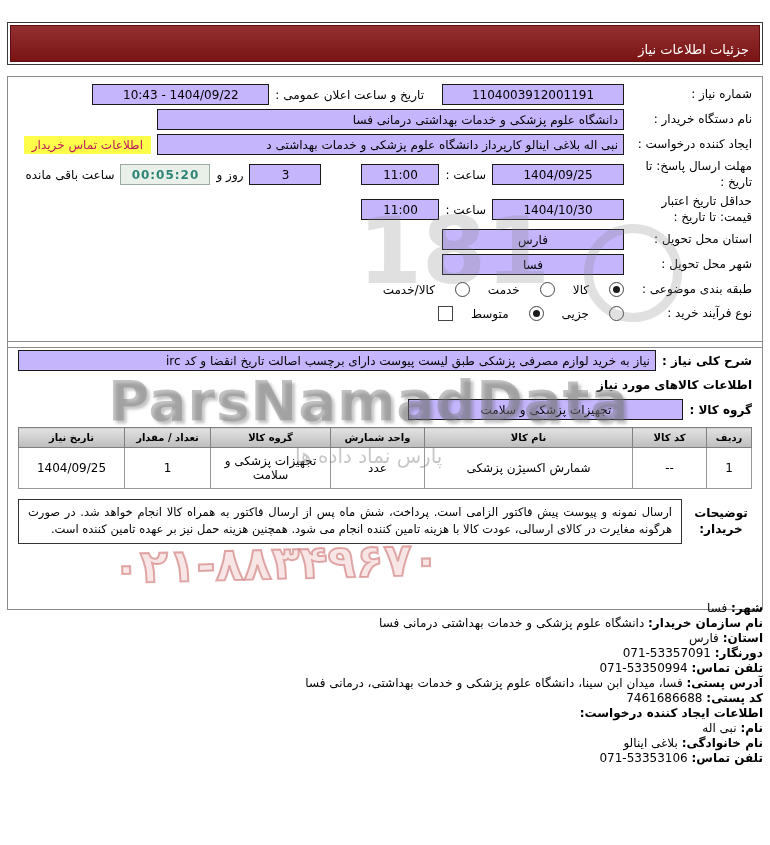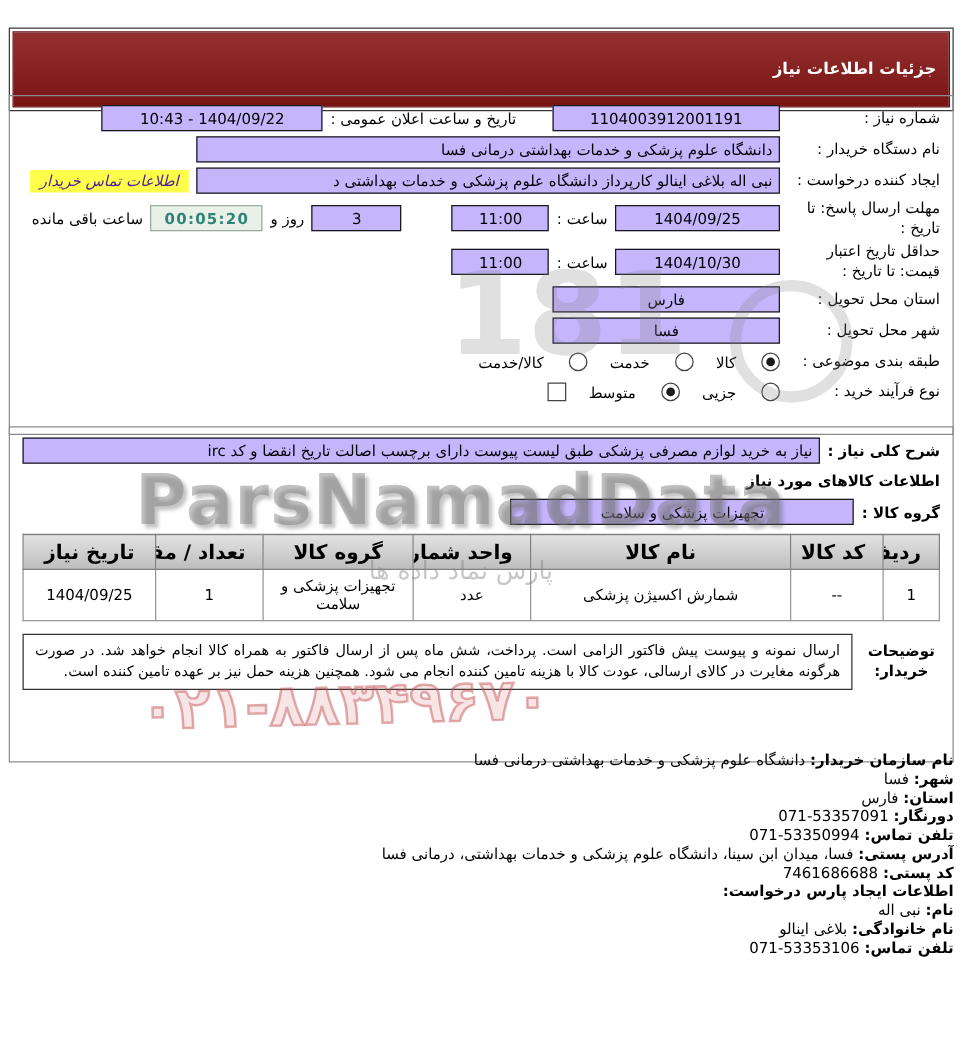--- a/index.html
+++ b/index.html
@@ -16,51 +16,51 @@
     color:rgba(120,120,120,0.45);text-shadow:3px 3px 3px rgba(90,90,90,0.35);direction:ltr;}
   .wm-brand-fa{left:295px;top:444px;font-size:20px;color:rgba(130,130,130,0.45);}
   .wm-phone{left:112px;top:536px;font-size:46px;font-weight:bold;letter-spacing:4px;direction:ltr;
     color:rgba(205,80,80,0.14);-webkit-text-stroke:2px rgba(190,70,70,0.45);transform:rotate(-1.5deg);}
   .wm-digits{left:358px;top:198px;font-size:92px;font-weight:bold;direction:ltr;color:rgba(130,130,130,0.25);}
   .wm-ring{left:584px;top:224px;width:80px;height:80px;border:9px solid rgba(130,130,130,0.25);border-radius:50%;}
 
   
   .titlebar-outer{position:absolute;top:22px;right:7px;left:7px;border:1px solid #3a3a3a;background:#fff;padding:2px;}
   .titlebar{background:linear-gradient(#943030,#7a1414);border:1px solid #5e0e0e;height:27px;
-    display:flex;align-items:center;padding:16px 10px;color:#fff;font-weight:bold;font-size:13px;}
+    display:flex;align-items:flex-end;padding:4px 10px;color:#fff;font-weight:normal;font-size:13px;}
 
   
   .formbox{position:absolute;top:76px;right:7px;left:7px;height:256px;border:1px solid #8a8a8a;padding:7px 10px;}
   .frow{display:flex;align-items:center;gap:6px;min-height:20px;margin-bottom:4px;}
   .frow.tall{min-height:30px;}
   .flabel{width:122px;flex:none;text-align:right;line-height:1.3;}
   .inline-label{flex:none;}
   .tbox{border:1px solid #1a1a1a;background:#c4b5fd;height:19px;display:flex;align-items:center;
     justify-content:center;padding:0 5px;white-space:nowrap;overflow:hidden;flex:none;}
   .alignstart{justify-content:flex-start;}
   .ltr{direction:ltr;}
   .w170{width:170px}.w165{width:165px}.w455{width:455px;}
   .w120{width:120px}.w66{width:66px}.w60{width:60px}.w78{width:78px}.w265{width:263px}
-  .mr12{margin-right:23px}.mr34{margin-right:34px}
+  .mr12{margin-right:12px}.mr34{margin-right:34px}
   .countdown{background:#e9efe9;border:1px solid #9aab9f;color:#2e8576;font-weight:bold;letter-spacing:1px;}
-  .contact-link{background:#fdfd4a;color:#4c1d95;padding:2px 8px;flex:none;cursor:pointer;font-style:italic;}
+  .contact-link{background:#fdfd4a;color:#be185d;padding:2px 8px;flex:none;cursor:pointer;}
   .opt{display:flex;align-items:flex-end;gap:20px;margin-left:12px;flex:none;}
   .radio{width:13px;height:13px;border:1px solid #444;border-radius:50%;background:#fff;position:relative;flex:none;}
   .radio.checked::after{content:"";position:absolute;inset:3px;background:#1c1c1c;border-radius:50%;}
   .checkbox{width:13px;height:13px;border:1px solid #444;background:#fff;flex:none;}
 
   
   .goodsbox{position:absolute;top:341px;right:7px;left:7px;height:251px;border:1px solid #8a8a8a;padding:8px 10px;}
   .grow1{display:flex;align-items:center;gap:6px;margin-bottom:7px;}
   .blabel{font-weight:bold;flex:none;}
   .descbox{flex:1;}
   .section-title{font-weight:bold;margin:2px 0 7px;}
   table.goods{width:100%;border-collapse:collapse;table-layout:fixed;margin:2px 0 10px;}
-  table.goods th{background:linear-gradient(#e2e2e2,#bdbdbd);border:1px solid #808080;font-size:16px;
-    font-weight:bold;padding:4px 14px;white-space:nowrap;overflow:hidden;margin-top:16px;}
+  table.goods th{background:linear-gradient(#e2e2e2,#bdbdbd);border:1px solid #808080;font-size:10px;
+    font-weight:bold;padding:4px 0;white-space:nowrap;overflow:hidden;margin-top:16px;}
   table.goods td{border:1px solid #979797;font-size:12px;text-align:center;padding:3px 3px;height:34px;background:transparent;}
   .c0{width:45px}.c1{width:74px}.c2{width:208px}.c3{width:94px}.c4{width:120px}.c5{width:86px}.c6{width:auto}
   .notes-row{display:flex;align-items:center;gap:8px;}
   .notes-label{width:62px;flex:none;text-align:center;font-weight:bold;line-height:1.35;}
   .notes-box{flex:1;border:1px solid #333;padding:4px 9px;text-align:justify;line-height:1.5;font-size:11.5px;}
 
   
   .contact{position:absolute;top:601px;right:7px;left:7px;font-size:12px;}
   .contact .line{line-height:15px;}
   .contact .line.bold{font-weight:bold;}
@@ -216,49 +216,49 @@
     <div class="notes-row">
       <span class="notes-label">توضیحات خریدار:</span>
       <div class="notes-box">ارسال نمونه و پیوست پیش فاکتور الزامی است. پرداخت، شش ماه پس از ارسال فاکتور به همراه کالا انجام خواهد شد. در صورت هرگونه مغایرت در کالای ارسالی، عودت کالا با هزینه تامین کننده انجام می شود. همچنین هزینه حمل نیز بر عهده تامین کننده است.</div>
     </div>
 
   </div>
 
   <div class="contact">
 
     <div class="line">
+      <b>شهر:</b>
+      <span>فسا</span>
+    </div>
+    <div class="line">
       <b>نام سازمان خریدار:</b>
       <span>دانشگاه علوم پزشکی و خدمات بهداشتی درمانی فسا</span>
     </div>
     <div class="line">
-      <b>شهر:</b>
-      <span>فسا</span>
-    </div>
-    <div class="line">
       <b>استان:</b>
       <span>فارس</span>
     </div>
     <div class="line">
       <b>دورنگار:</b>
       <span class="num">071-53357091</span>
     </div>
     <div class="line">
       <b>تلفن تماس:</b>
       <span class="num">071-53350994</span>
     </div>
     <div class="line">
       <b>آدرس پستی:</b>
       <span>فسا، میدان ابن سینا، دانشگاه علوم پزشکی و خدمات بهداشتی، درمانی فسا</span>
     </div>
     <div class="line">
       <b>کد پستی:</b>
       <span class="num">7461686688</span>
     </div>
 
-    <div class="line bold">اطلاعات ایجاد پارس درخواست:</div>
+    <div class="line bold">اطلاعات ایجاد کننده درخواست:</div>
 
     <div class="line">
       <b>نام:</b>
       <span>نبی اله</span>
     </div>
     <div class="line">
       <b>نام خانوادگی:</b>
       <span>بلاغی اینالو</span>
     </div>
     <div class="line">

